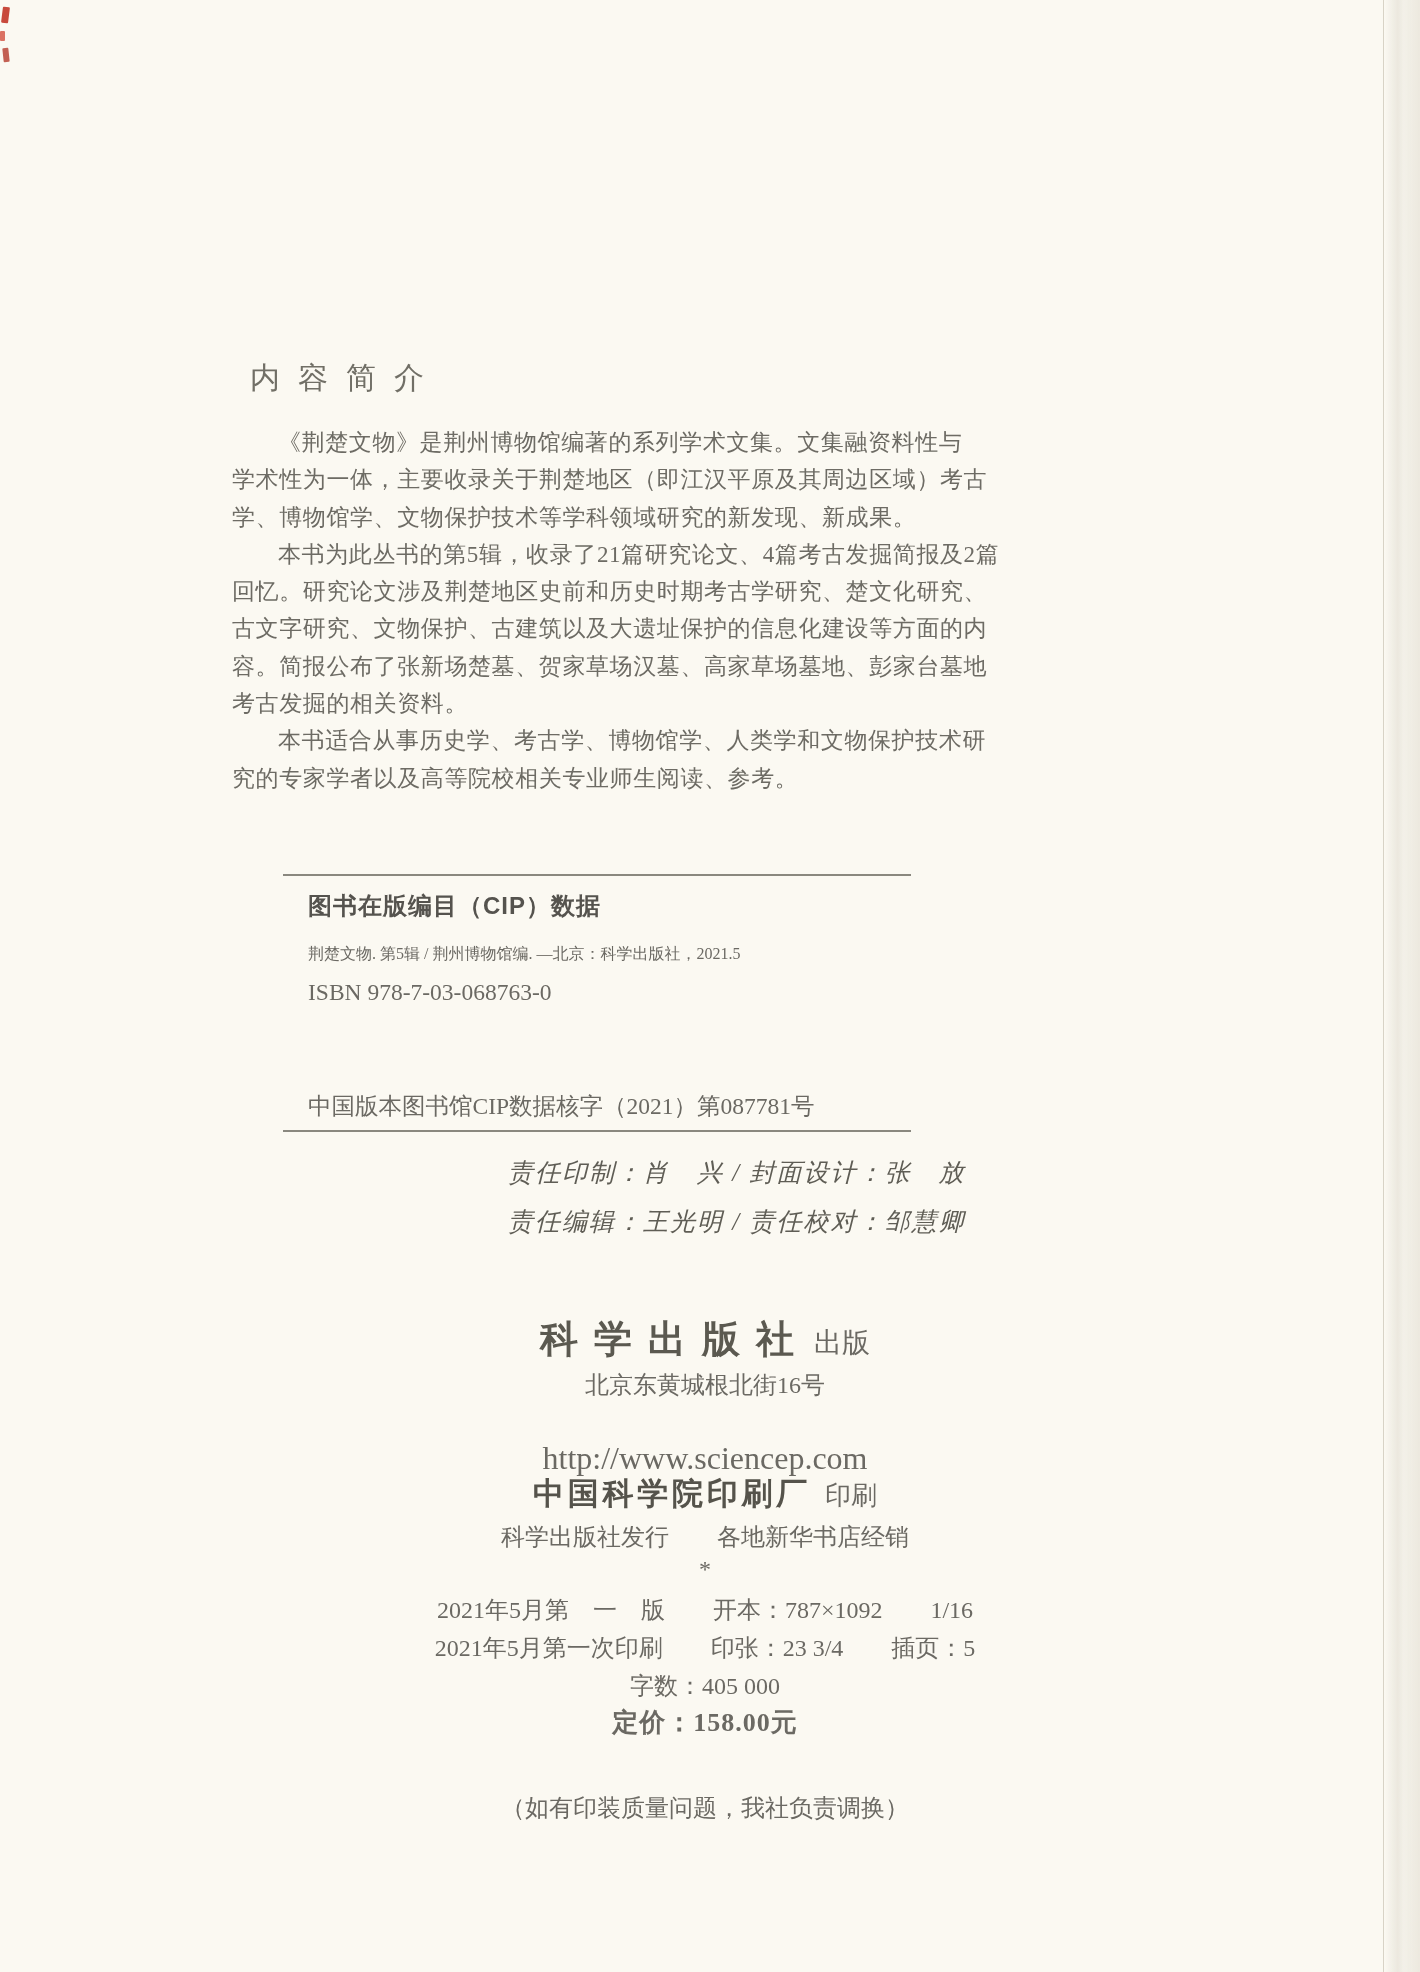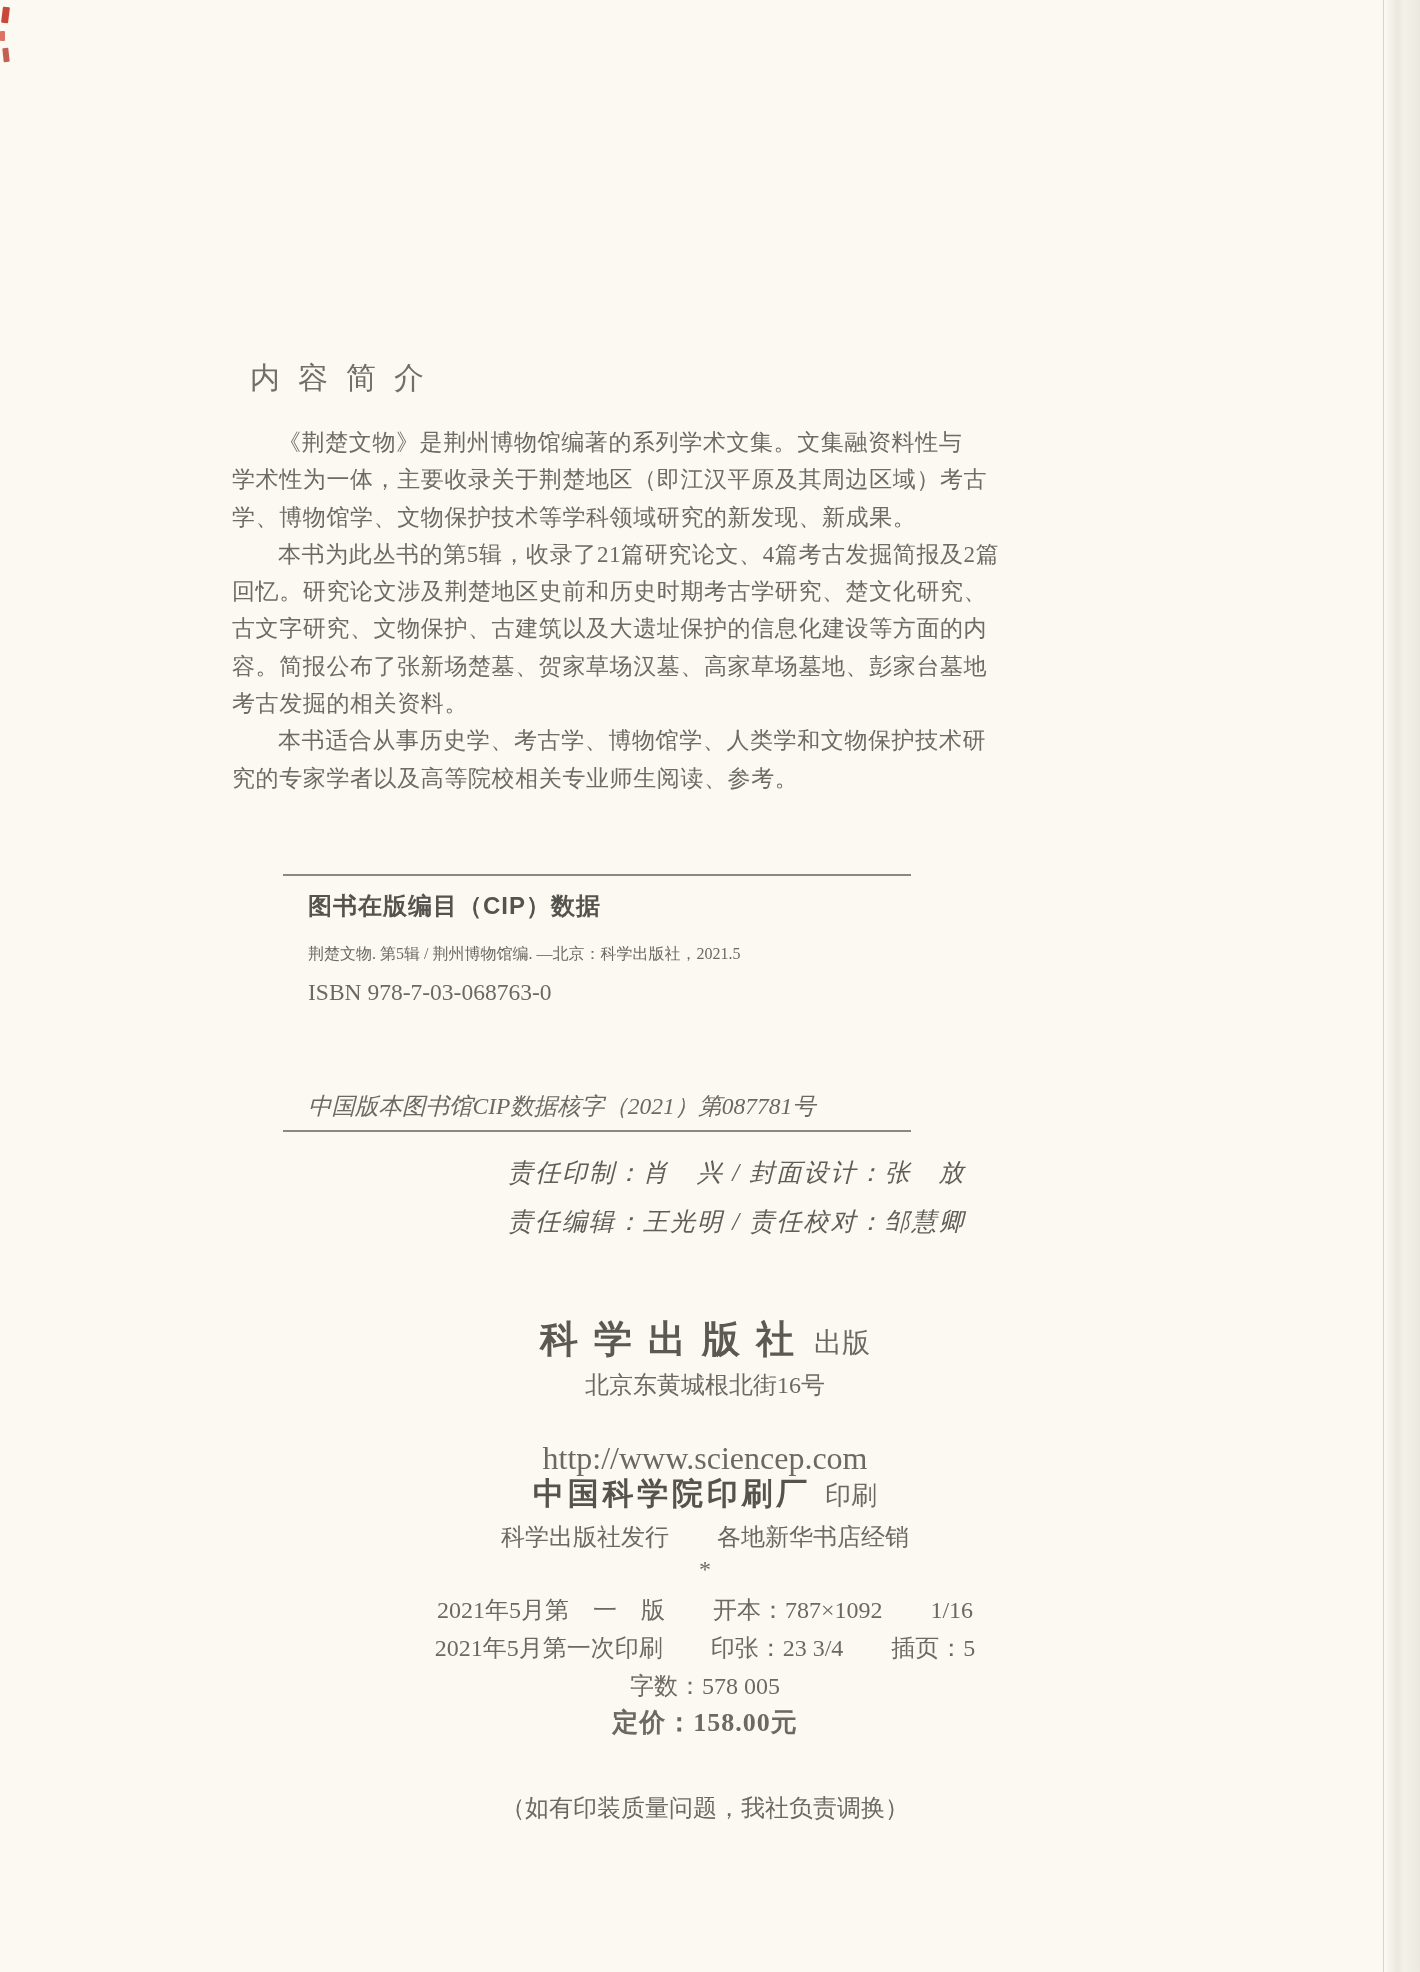--- a/index.html
+++ b/index.html
@@ -45,21 +45,21 @@
     border-top:2px solid #8a887f;border-bottom:2px solid #8a887f;
   }
   .cip-box div{position:absolute;left:25px;margin:0;white-space:nowrap;}
   .cip-heading{
     top:14px;font-family:"Liberation Sans","DejaVu Sans",sans-serif;
     font-weight:700;font-size:24px;color:#55534e;letter-spacing:1px;
   }
   .cip-entry{top:68px;font-size:16px;}
   .cip-isbn{top:103px;font-size:23.5px;}
   .cip-class{top:156px;font-size:23.5px;}
-  .cip-record{top:214px;font-size:23.5px;font-style:italic;}
+  .cip-record{top:214px;font-size:23.5px;}
 
   .credits{position:absolute;left:508px;top:1148px;}
   .credits div{
     margin:0;font-size:25px;line-height:49px;white-space:nowrap;
     font-style:italic;letter-spacing:2px;color:#5f5d55;
   }
 
   .pub-col{position:absolute;left:245px;top:0;width:920px;height:1972px;}
   .pub-col>div{
     position:absolute;left:0;width:100%;margin:0;
@@ -128,20 +128,20 @@
     </div>
     <div class="l-address">北京东黄城根北街16号</div>
     <div class="l-website">http://www.sciencep.com</div>
     <div class="l-printer">
       <span class="brush-md">中国科学院印刷厂</span><span class="printer-suffix">印刷</span>
     </div>
     <div class="l-dist">科学出版社发行　　各地新华书店经销</div>
     <div class="l-star">*</div>
     <div class="l-edition">2021年5月第　一　版　　开本：787×1092　　1/16</div>
     <div class="l-impression">2021年5月第一次印刷　　印张：23 3/4　　插页：5</div>
-    <div class="l-words">字数：578 005</div>
+    <div class="l-words">字数：405 000</div>
     <div class="l-price">
       <span>定价：</span><span>158.00元</span>
     </div>
     <div class="l-notice">（如有印装质量问题，我社负责调换）</div>
   </div>
 
 </div>
 
 </body></html>

